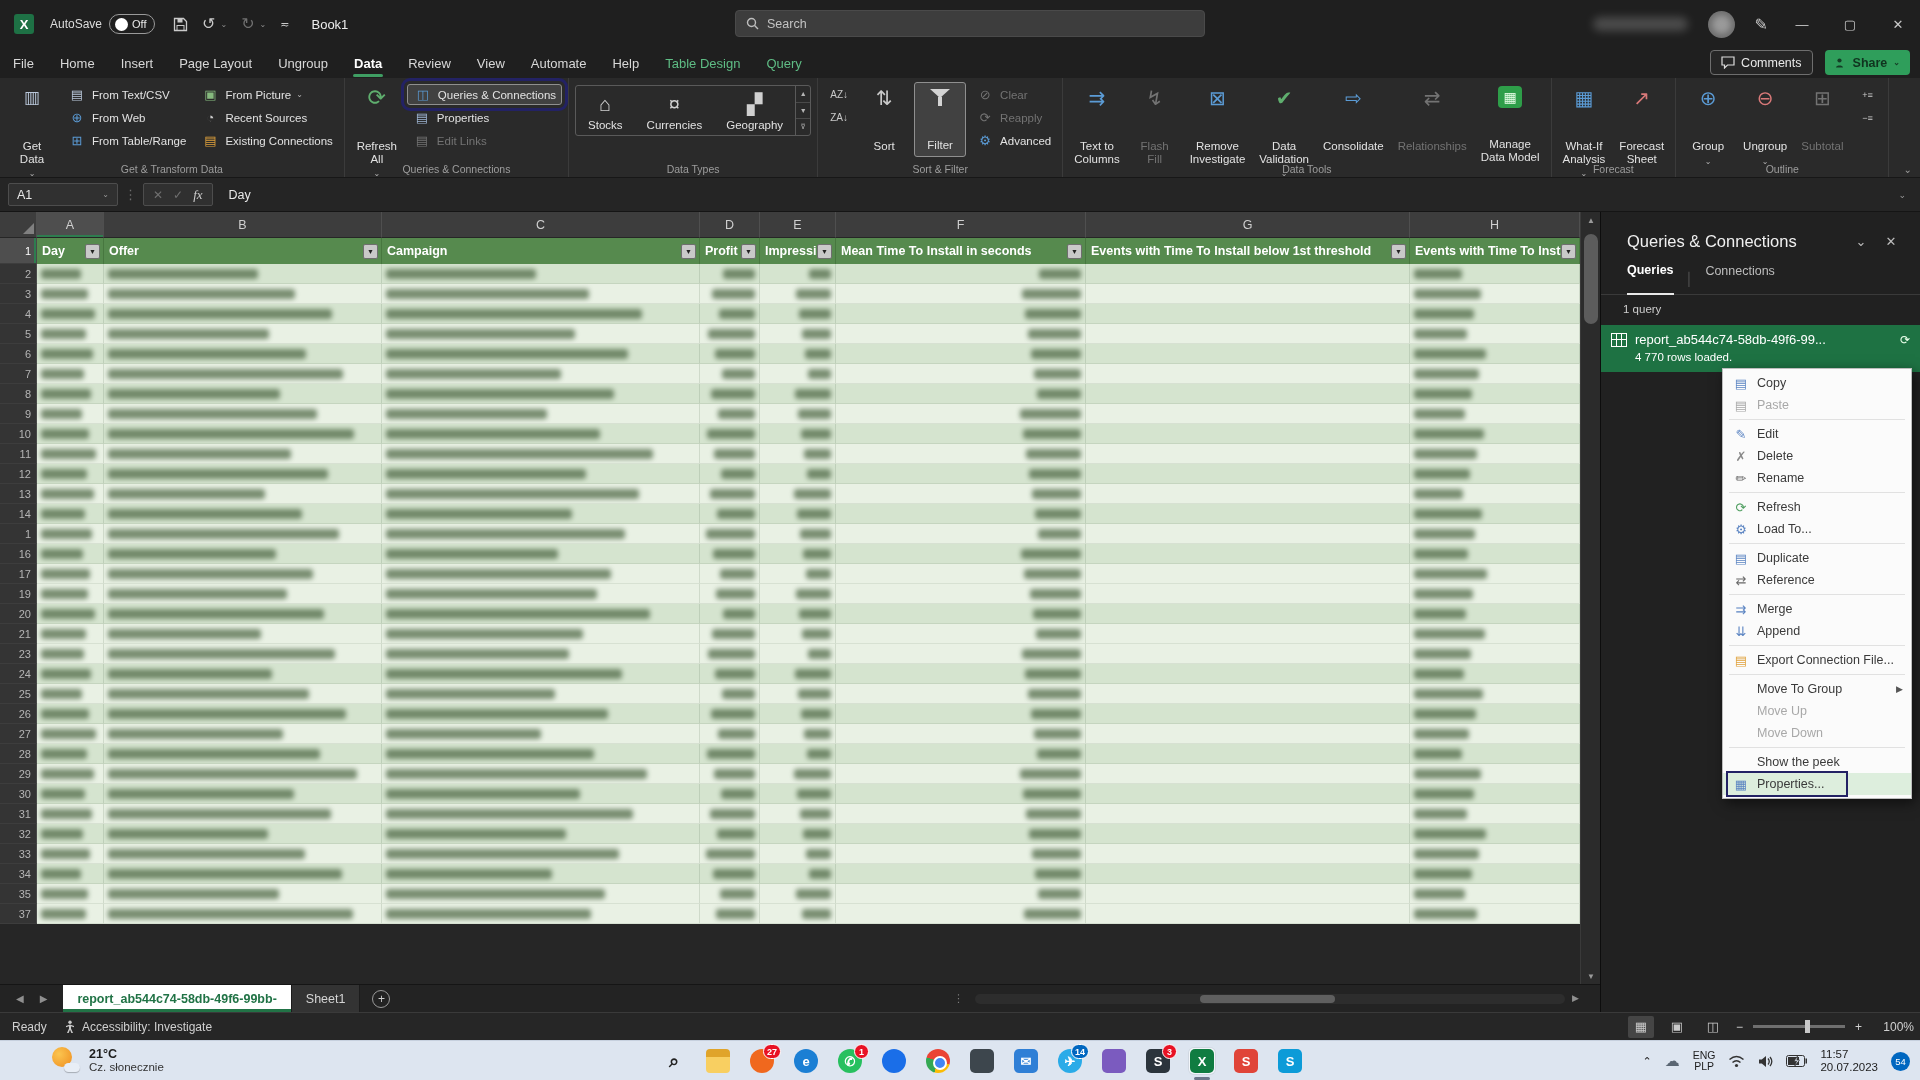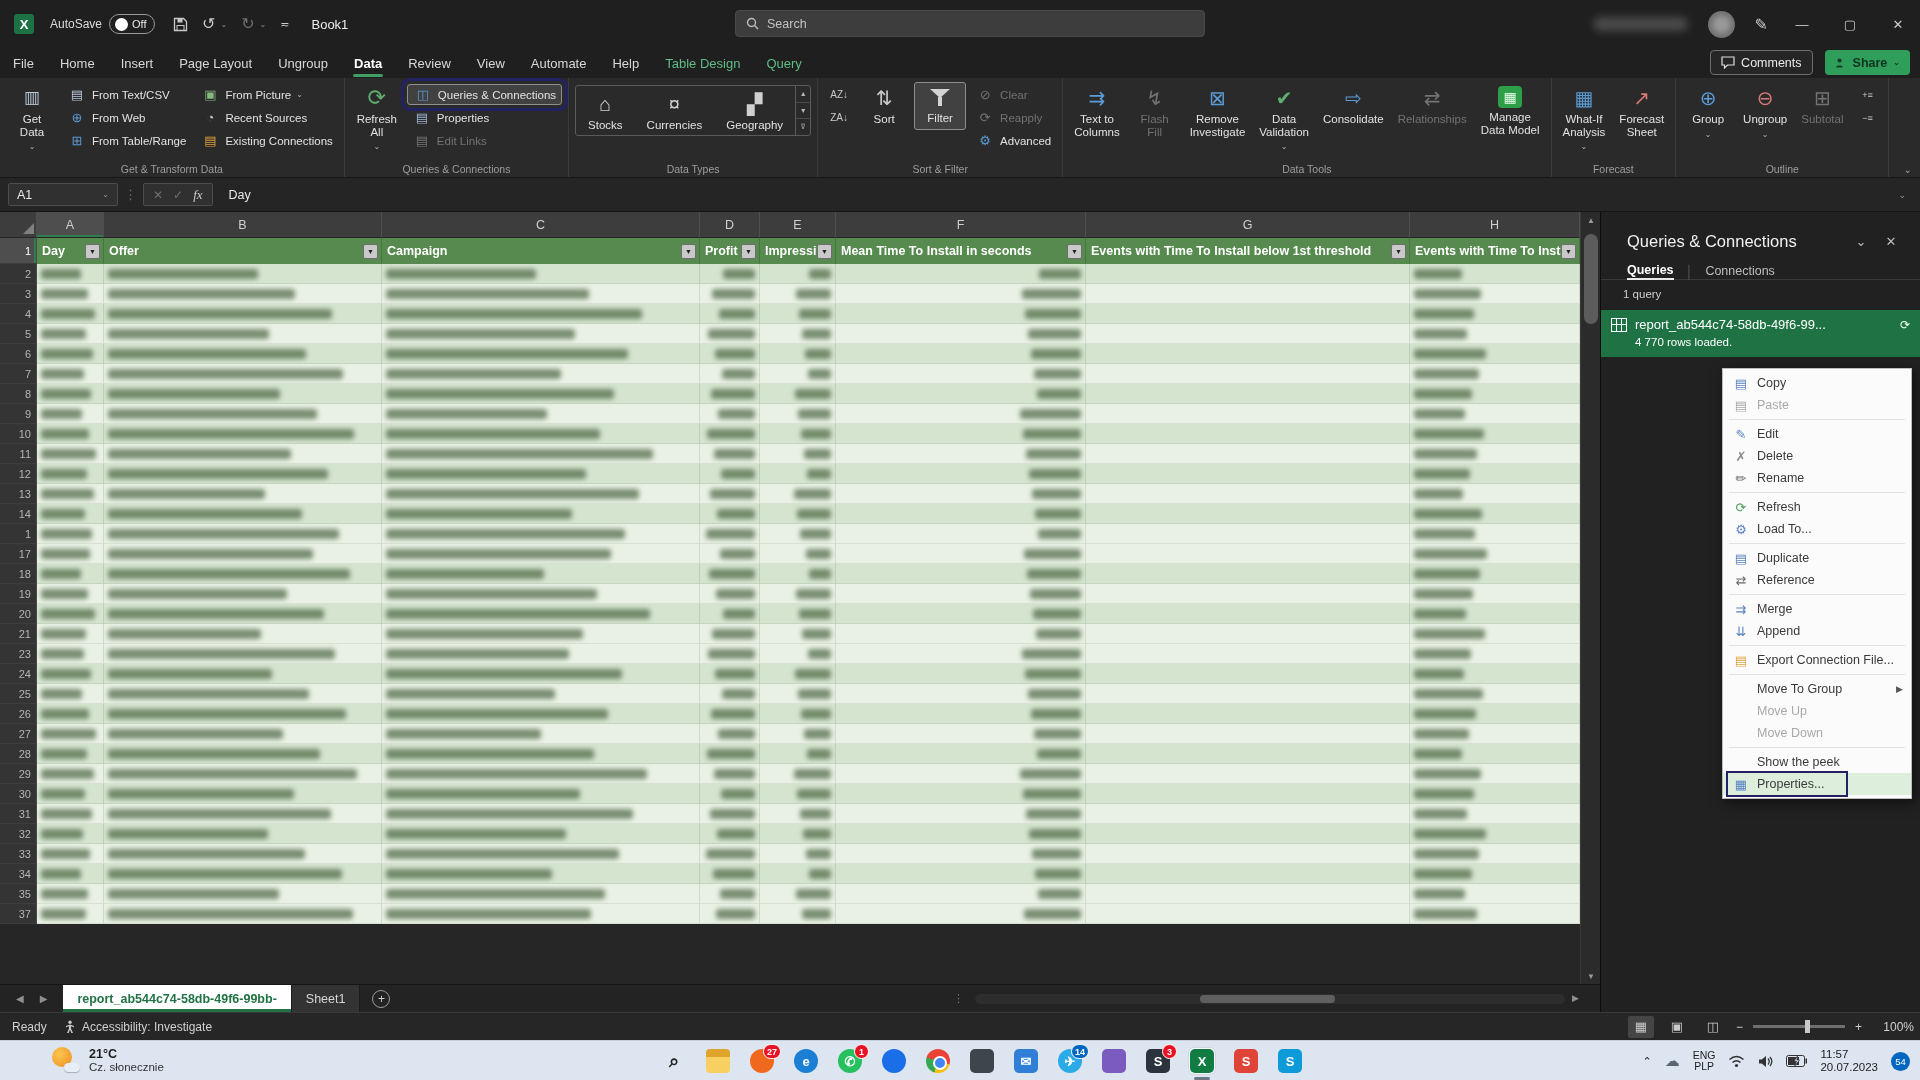--- a/index.html
+++ b/index.html
@@ -48,21 +48,21 @@
 
   
   .ribbon { position:absolute; left:0; top:78px; width:1920px; height:100px; background:#2a2a2a;
             border-bottom:1px solid #171717; display:flex; }
   .rgroup { position:relative; border-right:1px solid #3b3b3b; padding:4px 6px 16px 6px; display:flex; align-items:flex-start; }
   .rlabel { position:absolute; left:0; right:0; bottom:2px; text-align:center; font-size:10.5px; color:#9d9d9d;
             white-space:nowrap; }
   .rbody { display:flex; align-items:flex-start; gap:4px; }
   .rbig { display:flex; flex-direction:column; align-items:center; min-width:52px; padding:4px 5px; gap:3px;
           color:#e2e2e2; font-size:11.5px; line-height:12.5px; text-align:center; border-radius:3px; }
-  .rbig .rlab { white-space:pre-line; }
+  .rbig .rlab { white-space:pre-line;margin-top:27px; }
   .ricon { height:24px; min-width:20px; display:flex; align-items:center; justify-content:center; font-size:17px; }
   .rcol { display:flex; flex-direction:column; justify-content:flex-start; gap:2px; padding-top:2px; }
   .rsmall { display:flex; align-items:center; gap:5px; height:21px; padding:1px 5px; font-size:11.5px;
             color:#e2e2e2; white-space:nowrap; border-radius:3px; }
   .rsmall .ricon { height:16px; font-size:13px; }
   .caret { font-size:8px; color:#b5b5b5; }
   .disabled, .disabled * { color:#737373 !important; }
   .selectedbtn { background:#414141; border:1px solid #8f8f8f; }
   .annotated { outline:3px solid #232264; outline-offset:3px; }
   .rgallery { display:flex; border:1px solid #5a5a5a; border-radius:3px; margin-top:3px; }
@@ -125,21 +125,21 @@
   .vs-up{ top:0; } .vs-dn{ bottom:0; }
   .vs-thumb { position:absolute; left:3px; top:22px; width:14px; height:90px; background:#5c5c5c; border-radius:7px; }
 
   
   .pane { position:absolute; left:1600px; top:212px; width:320px; height:800px; background:#212121;
           border-left:1px solid #0d0d0d; z-index:10; }
   .pane-head { display:flex; align-items:center; padding:20px 14px 12px 26px; }
   .pane-title { font-size:16.5px; color:#f0f0f0; flex:1; }
   .pane-gly { color:#bdbdbd; font-size:13px; width:30px; text-align:center; }
   .pane-tabs { display:flex; align-items:center; padding:0 0 0 26px; gap:12px; font-size:12.5px; }
-  .ptab { color:#bdbdbd; padding-bottom:1px; }
+  .ptab { color:#bdbdbd; padding-bottom:16px; }
   .ptab.active { color:#fff; font-weight:bold; border-bottom:2px solid #e8e8e8; }
   .ptab-sep { color:#5a5a5a; }
   .pane-count { border-top:1px solid #3a3a3a; margin-top:-1px; padding:8px 0 8px 22px; font-size:11.5px; color:#cdcdcd; }
   .query-item { margin-top:2px; background:#1e7243; color:#fff; padding:7px 10px 9px 10px; }
   .qi-row { display:flex; align-items:center; gap:8px; font-size:13px; }
   .qi-grid { width:16px; height:14px; background:
              linear-gradient(#fff,#fff) left top/16px 1px no-repeat,
              linear-gradient(#fff,#fff) left bottom/16px 1px no-repeat,
              linear-gradient(#fff,#fff) left top/1px 14px no-repeat,
              linear-gradient(#fff,#fff) right top/1px 14px no-repeat,
@@ -926,67 +926,67 @@
         </div>
         <div class="gcell band1" style="width: 250px; justify-content: flex-end;">
           <div class="blob" style="width: 43px;"></div>
         </div>
         <div class="gcell band1" style="width: 324px;"></div>
         <div class="gcell band1" style="width: 170px;">
           <div class="blob" style="width: 61px;"></div>
         </div>
       </div>
       <div class="grow">
-        <div class="gnum">17</div>
-        <div class="gcell band1" style="width: 67px;">
-          <div class="blob" style="width: 49px;"></div>
-        </div>
-        <div class="gcell band1" style="width: 278px;">
-          <div class="blob" style="width: 205px;"></div>
-        </div>
-        <div class="gcell band1" style="width: 318px;">
-          <div class="blob" style="width: 225px;"></div>
-        </div>
-        <div class="gcell band1" style="width: 60px; justify-content: flex-end;">
-          <div class="blob" style="width: 35px;"></div>
-        </div>
-        <div class="gcell band1" style="width: 76px; justify-content: flex-end;">
-          <div class="blob" style="width: 25px;"></div>
-        </div>
-        <div class="gcell band1" style="width: 250px; justify-content: flex-end;">
-          <div class="blob" style="width: 57px;"></div>
-        </div>
-        <div class="gcell band1" style="width: 324px;"></div>
-        <div class="gcell band1" style="width: 170px;">
-          <div class="blob" style="width: 73px;"></div>
-        </div>
-      </div>
-      <div class="grow">
-        <div class="gnum">18</div>
+        <div class="gnum">16</div>
         <div class="gcell band0" style="width: 67px;">
-          <div class="blob" style="width: 40px;"></div>
+          <div class="blob" style="width: 42px;"></div>
         </div>
         <div class="gcell band0" style="width: 278px;">
-          <div class="blob" style="width: 242px;"></div>
+          <div class="blob" style="width: 168px;"></div>
         </div>
         <div class="gcell band0" style="width: 318px;">
-          <div class="blob" style="width: 158px;"></div>
+          <div class="blob" style="width: 172px;"></div>
         </div>
         <div class="gcell band0" style="width: 60px; justify-content: flex-end;">
-          <div class="blob" style="width: 46px;"></div>
+          <div class="blob" style="width: 42px;"></div>
         </div>
         <div class="gcell band0" style="width: 76px; justify-content: flex-end;">
-          <div class="blob" style="width: 22px;"></div>
+          <div class="blob" style="width: 28px;"></div>
         </div>
         <div class="gcell band0" style="width: 250px; justify-content: flex-end;">
-          <div class="blob" style="width: 54px;"></div>
+          <div class="blob" style="width: 60px;"></div>
         </div>
         <div class="gcell band0" style="width: 324px;"></div>
         <div class="gcell band0" style="width: 170px;">
-          <div class="blob" style="width: 66px;"></div>
+          <div class="blob" style="width: 54px;"></div>
+        </div>
+      </div>
+      <div class="grow">
+        <div class="gnum">17</div>
+        <div class="gcell band1" style="width: 67px;">
+          <div class="blob" style="width: 49px;"></div>
+        </div>
+        <div class="gcell band1" style="width: 278px;">
+          <div class="blob" style="width: 205px;"></div>
+        </div>
+        <div class="gcell band1" style="width: 318px;">
+          <div class="blob" style="width: 225px;"></div>
+        </div>
+        <div class="gcell band1" style="width: 60px; justify-content: flex-end;">
+          <div class="blob" style="width: 35px;"></div>
+        </div>
+        <div class="gcell band1" style="width: 76px; justify-content: flex-end;">
+          <div class="blob" style="width: 25px;"></div>
+        </div>
+        <div class="gcell band1" style="width: 250px; justify-content: flex-end;">
+          <div class="blob" style="width: 57px;"></div>
+        </div>
+        <div class="gcell band1" style="width: 324px;"></div>
+        <div class="gcell band1" style="width: 170px;">
+          <div class="blob" style="width: 73px;"></div>
         </div>
       </div>
       <div class="grow">
         <div class="gnum">19</div>
         <div class="gcell band1" style="width: 67px;">
           <div class="blob" style="width: 47px;"></div>
         </div>
         <div class="gcell band1" style="width: 278px;">
           <div class="blob" style="width: 179px;"></div>
         </div>

